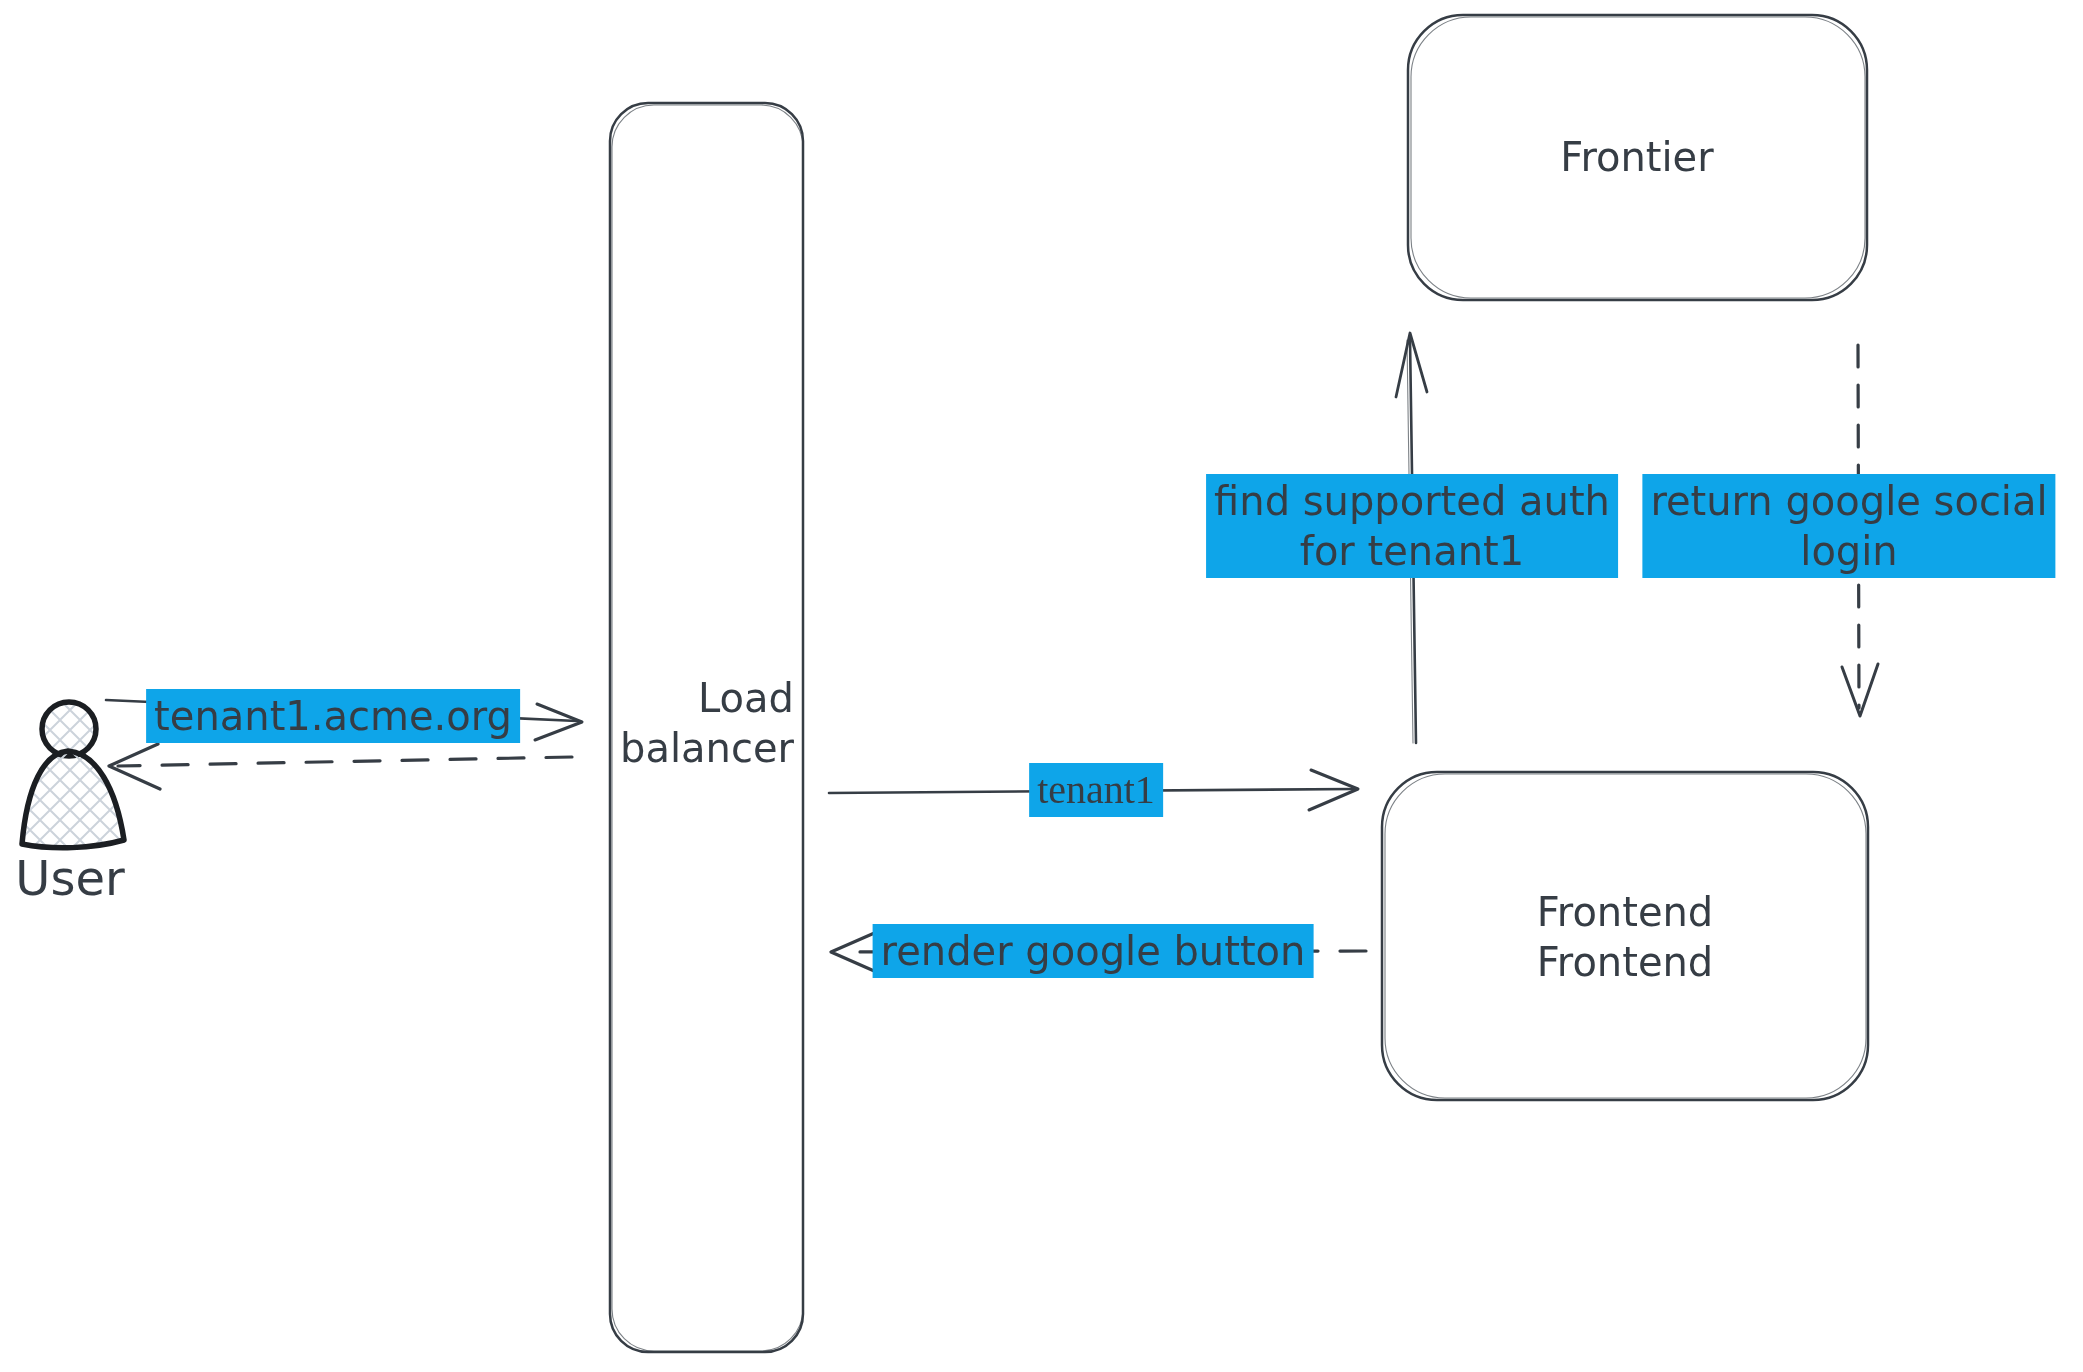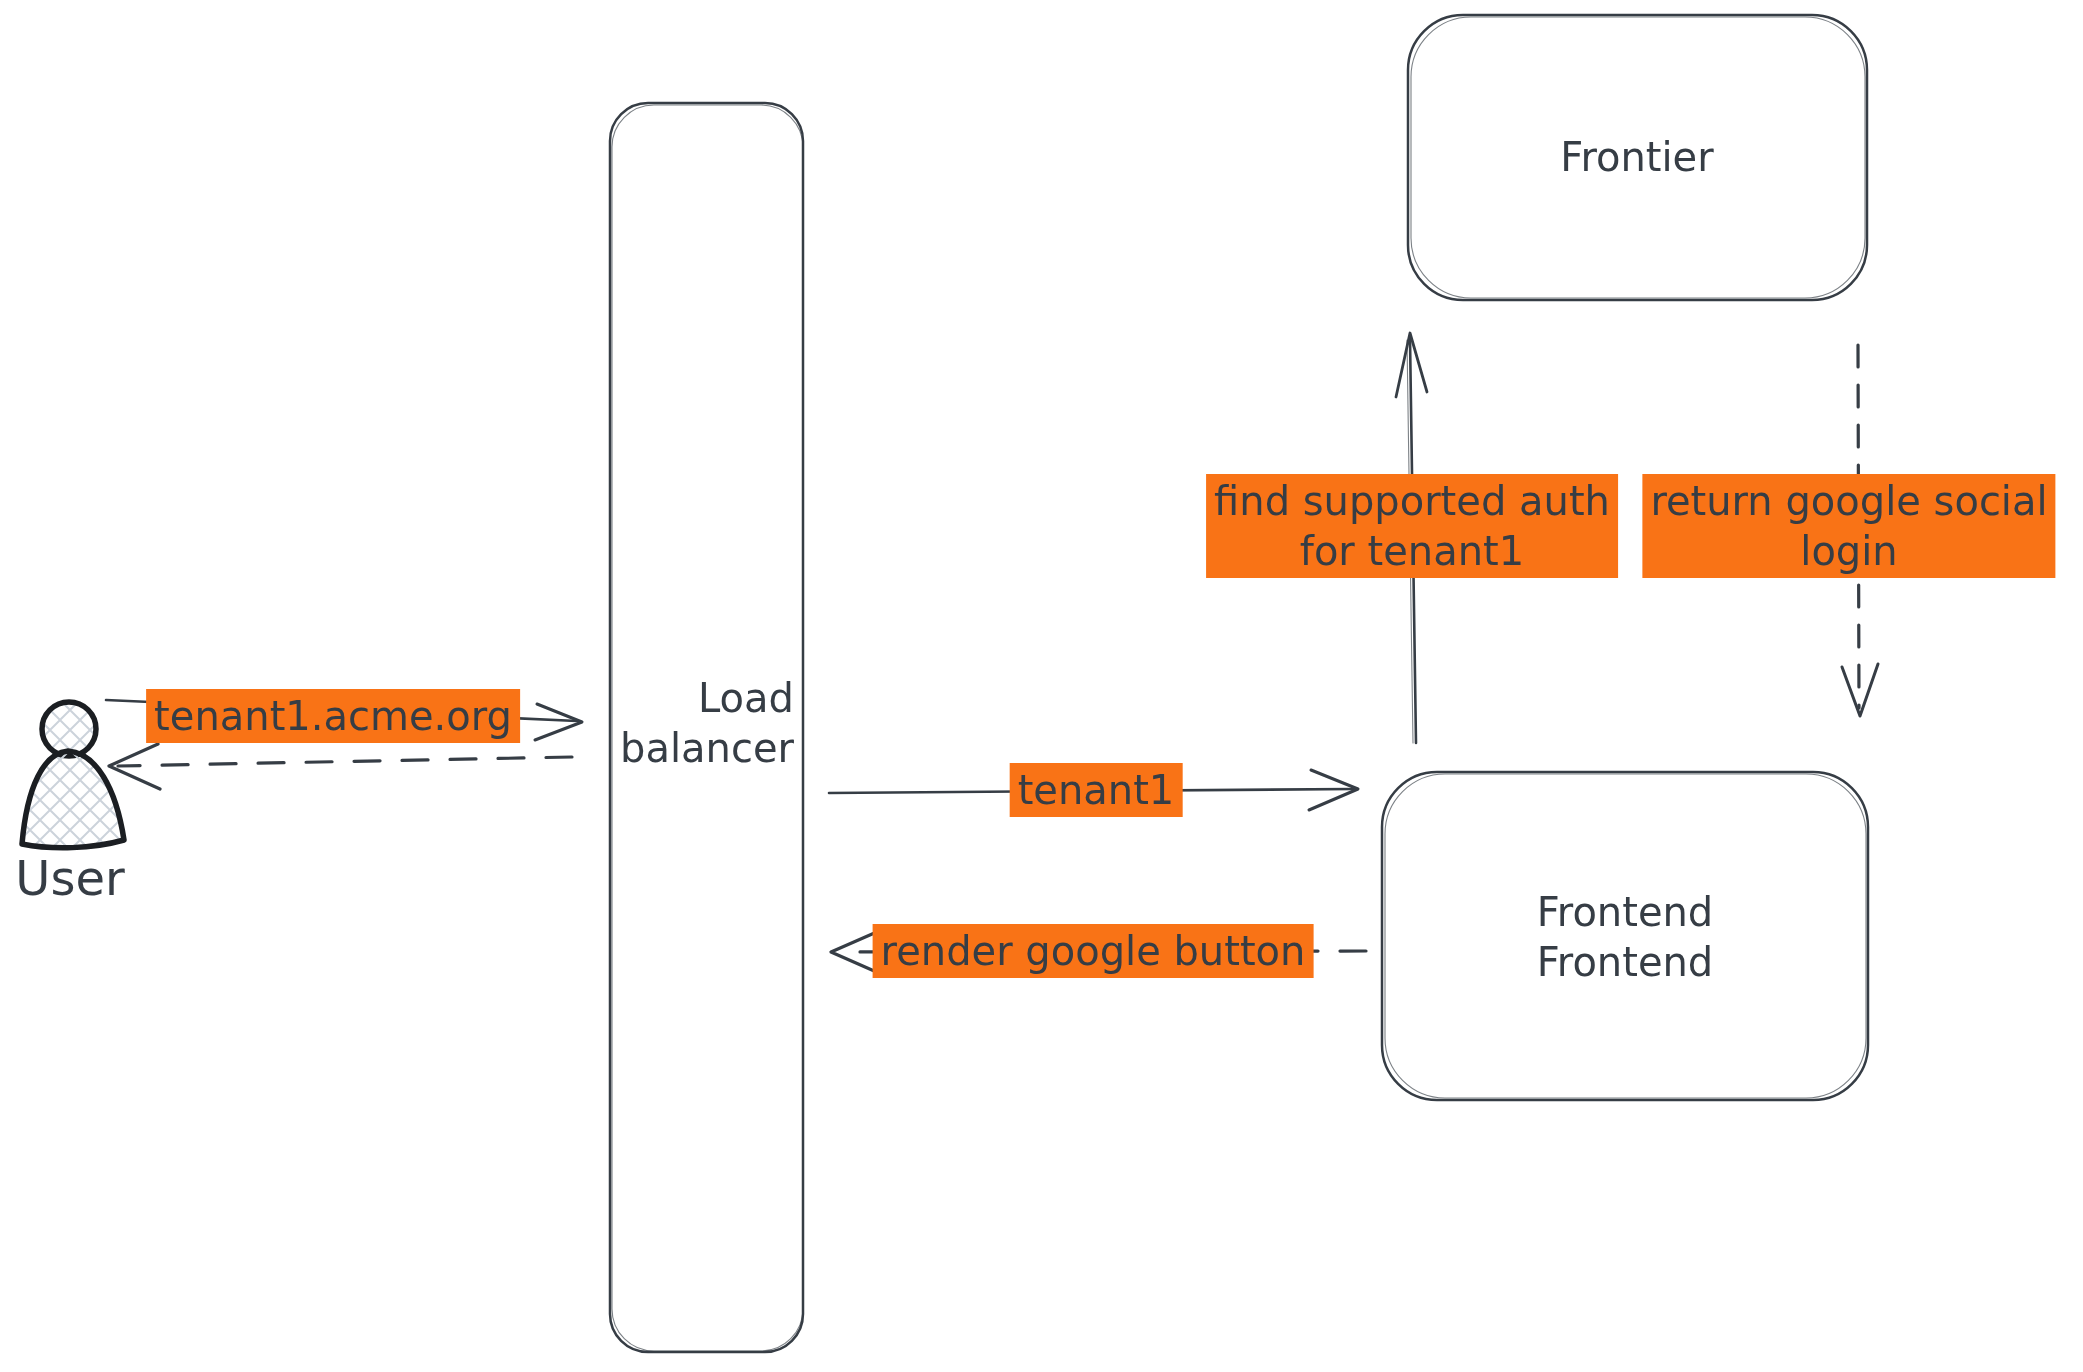--- a/index.html
+++ b/index.html
@@ -16,21 +16,21 @@
     overflow: hidden;
   }
   .canvas svg {
     position: absolute;
     inset: 0;
   }
   .label {
     position: absolute;
     transform: translate(-50%, -50%);
     color: #363d45;
-    background: #f97316;
+    background: #0ea5e9;
     font-size: 40px;
     line-height: 50px;
     text-align: center;
     white-space: nowrap;
     padding: 2px 8px;
   }
   .label span { display: block; }
   .actor-label { background: transparent; text-align: right; }
 </style>
 </head>
@@ -106,21 +106,21 @@
 
   <div class="label actor-label" style="left:1637px; top:157px;">Frontier</div>
 
   <div class="label actor-label" style="left:1625px; top:937px;">
     <span>Frontend</span>
     <span>Frontend</span>
   </div>
 
   <div class="label" style="left:333px; top:716px;">tenant1.acme.org</div>
 
-  <div class="label" style="left:1096px; top:790px;">tenant1</div>
+  <div class="label" style="left:1096px; top:790px;font-family:Liberation Serif, serif;">tenant1</div>
 
   <div class="label" style="left:1093px; top:951px;text-align:center;">render google button</div>
 
   <div class="label" style="left:1412px; top:526px;">
     <span>find supported auth</span>
     <span>for tenant1</span>
   </div>
 
   <div class="label" style="left:1849px; top:526px;">
     <span>return google social</span>

